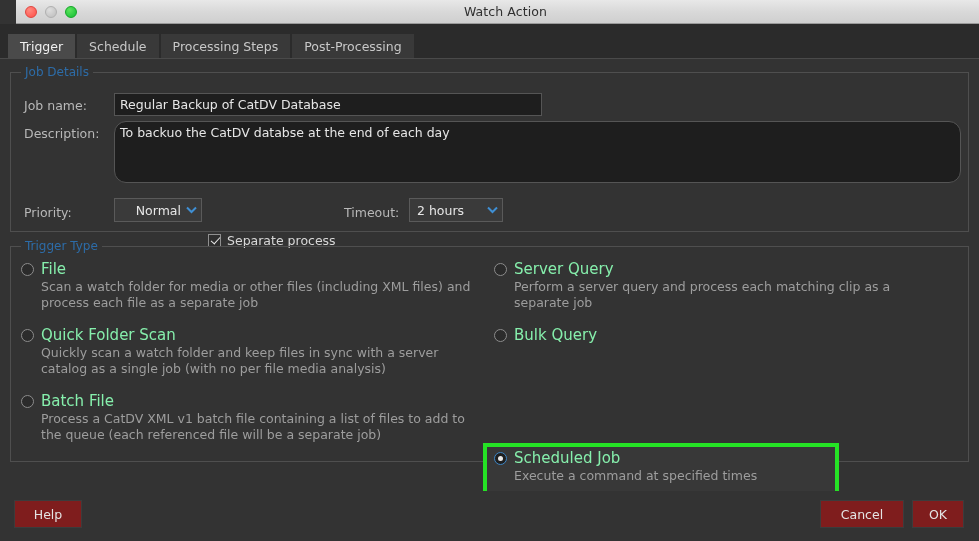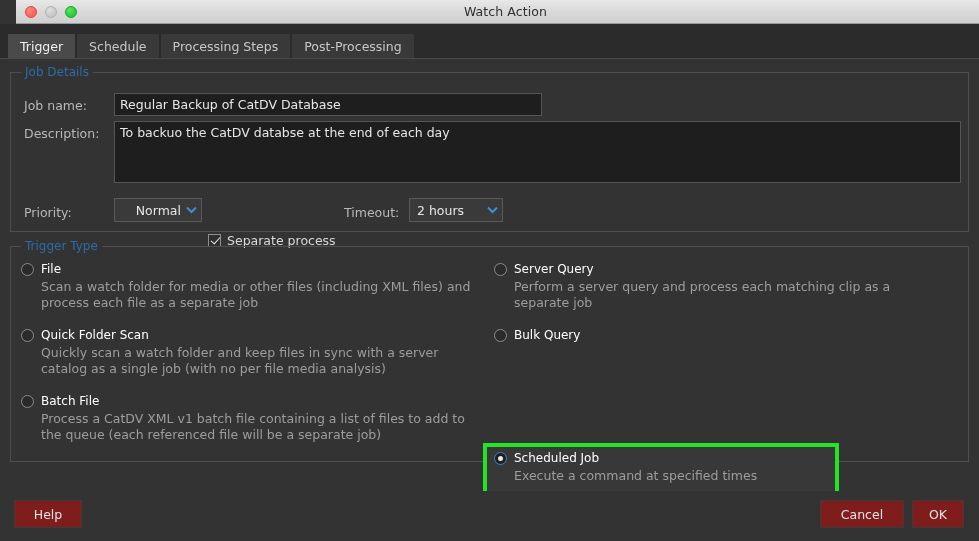--- a/index.html
+++ b/index.html
@@ -193,22 +193,22 @@
   .radio-mark.selected::after {
     content: "";
     position: absolute;
     left: 50%; top: 50%;
     width: 5px; height: 5px;
     margin-left: -2.5px; margin-top: -2.5px;
     border-radius: 50%;
     background: #e8e8e8;
   }
   .radio-label {
-    font-size: 12px;
-    color: #ffffff;
+    font-size: 15px;
+    color: #86efac;
     line-height: 15px;
     text-align: center;
   }
   .radio-desc {
     margin-left: 20px;
     margin-top: 2px;
     font-size: 12.5px;
     color: #9d9d9d;
     line-height: 16px;
     max-width: 430px;
@@ -282,21 +282,21 @@
 
       <input class="text-input" type="text" style="left: 103px; top: 20px; width: 428px; height: 23px;" value="Regular Backup of CatDV Database">
 
       <div class="checkbox-wrap" style="left:542px; top:23px;">
         <span class="cbox checked"></span>
         <span>Enabled</span>
       </div>
 
       <div class="field-label" style="left:13px; top:53px;">Description:</div>
 
-      <textarea class="text-input" style="left: 103px; top: 48px; width: 847px; height: 62px;">To backuo the CatDV databse at the end of each day</textarea>
+      <textarea class="text-input" style="left: 103px; top: 48px; width: 847px; height: 62px; border-radius: 12px;">To backuo the CatDV databse at the end of each day</textarea>
 
       <div class="field-label" style="left:13px; top:132px;">Priority:</div>
 
       <div class="combo" style="left:103px; top:125px; width:88px; height:24px;text-align:right;">
         <span class="combo-value">Normal</span>
         <span class="chev">
           <svg width="11" height="8" viewBox="0 0 11 8">
               <path d="M1 1.5 L5.5 6 L10 1.5" fill="none" stroke="#3f8fd4" stroke-width="2"></path>
             </svg>
         </span>

